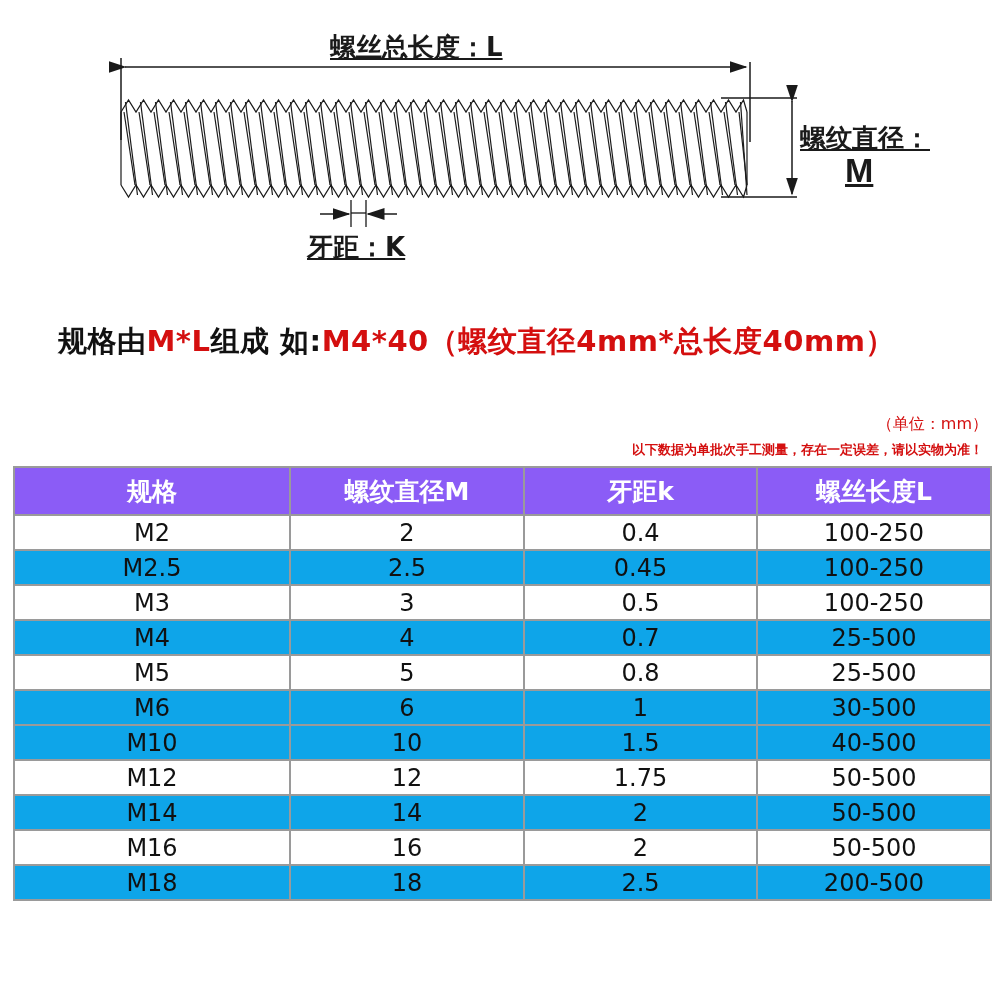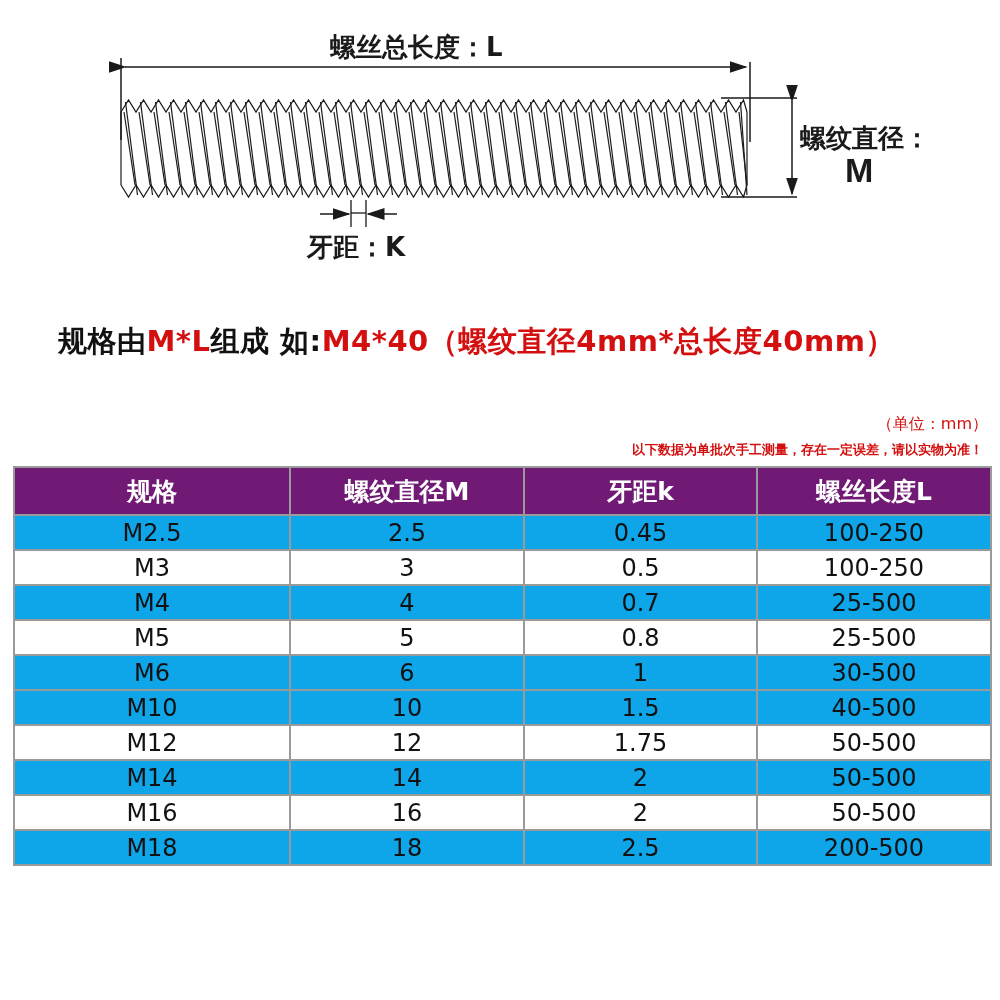--- a/index.html
+++ b/index.html
@@ -1,42 +1,42 @@
 <!DOCTYPE html>
 <html><head>
 <meta charset="utf-8">
 <style>
   html, body { margin: 0; padding: 0; }
   body {
     width: 1000px; height: 1000px; background: #ffffff; position: relative; overflow: hidden;
     font-family: "DejaVu Sans", "Liberation Sans", sans-serif; color: #111;
   }
   #diagram { position: absolute; left: 0; top: 0; width: 1000px; height: 290px; }
-  .lbl { position: absolute; font-weight: bold; color: #1a1a1a; white-space: nowrap; }
+  .lbl { position: absolute; font-weight: bold; color: #1a1a1a; white-space: nowrap; text-decoration: underline; }
   .lbl-cn { font-size: 26px; }
   .lbl-big { font-size: 30px; font-family: "Liberation Sans", "DejaVu Sans", sans-serif; font-weight: bold; }
 
   .spec-line {
     position: absolute; left: 40px; top: 322px; font-size: 29px; font-weight: bold; white-space: nowrap;
     letter-spacing: 0.5px;
     margin-left: 18px;
   }
   .spec-line .red { color: #d40f0f; }
   .spec-line .black { color: #111; }
 
   .unit-note { position: absolute; right: 12px; top: 414px; font-size: 16px; color: #d40f0f; white-space: nowrap; }
   .disclaimer { position: absolute; right: 17px; top: 441px; font-size: 13px; color: #d40f0f; white-space: nowrap; font-weight: bold; }
 
   table.spec {
     position: absolute; left: 13px; top: 466px; width: 977px;
     border-collapse: collapse; table-layout: fixed;
     border: 2px solid #8a8a8a;
   }
   table.spec th {
-    background: #701a75; color: #ffffff; font-size: 25px; font-weight: bold; height: 46px;
+    background: #8b5cf6; color: #ffffff; font-size: 25px; font-weight: bold; height: 46px;
     border: 2px solid #9a9a9a; text-align: center; padding: 0;
   }
   table.spec td {
     font-size: 24px; text-align: center; height: 33px; padding: 0;
     border: 2px solid #9a9a9a; color: #111;
     font-family: "DejaVu Sans", sans-serif;
   }
   table.spec tr.odd td { background: #ffffff; }
   table.spec tr.even td { background: #0ea5e9; }
 </style>
@@ -181,20 +181,26 @@
   </colgroup>
   <thead>
     <tr>
       <th>规格</th>
       <th>螺纹直径M</th>
       <th>牙距k</th>
       <th>螺丝长度L</th>
     </tr>
   </thead>
   <tbody>
+    <tr class="odd">
+        <td>M2</td>
+        <td>2</td>
+        <td>0.4</td>
+        <td>100-250</td>
+      </tr>
     <tr class="even">
         <td>M2.5</td>
         <td>2.5</td>
         <td>0.45</td>
         <td>100-250</td>
       </tr>
     <tr class="odd">
         <td>M3</td>
         <td>3</td>
         <td>0.5</td>

